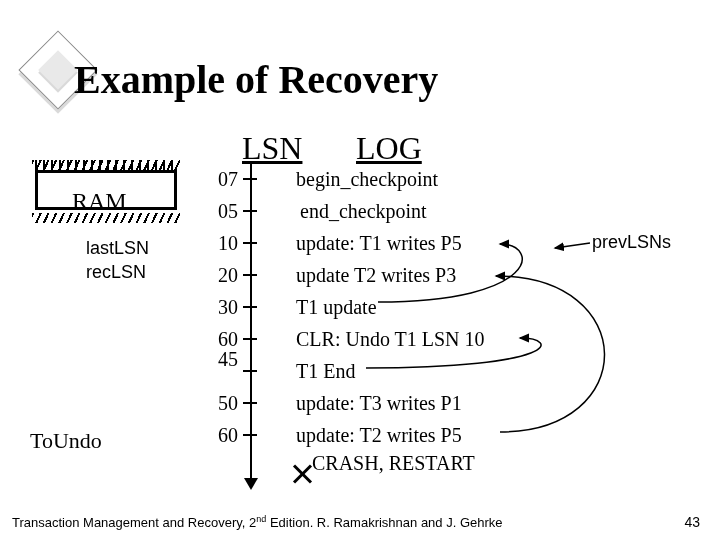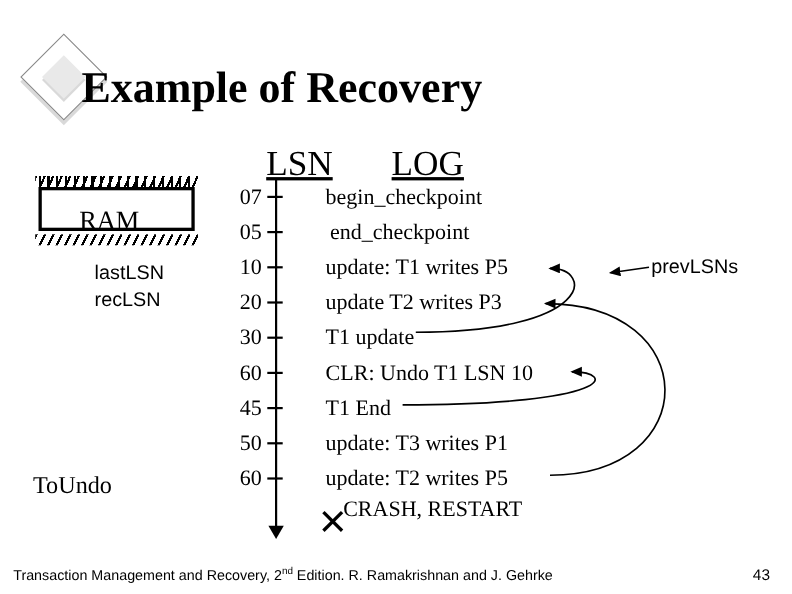--- a/index.html
+++ b/index.html
@@ -232,21 +232,21 @@
 
 <div class="tick" style="top:306px"></div>
 <div class="lsn-num" style="left:208px; top:296px">30</div>
 <div class="log-text" style="left:296px; top:296px">T1 update</div>
 
 <div class="tick" style="top:338px"></div>
 <div class="lsn-num" style="left:208px; top:328px">60</div>
 <div class="log-text" style="left:296px; top:328px">CLR: Undo T1 LSN 10</div>
 
 <div class="tick" style="top:370px"></div>
-<div class="lsn-num" style="left:208px; top:360px">45</div>
+<div class="lsn-num" style="left:208px; top:348px">45</div>
 <div class="log-text" style="left:296px; top:360px">T1 End</div>
 
 <div class="tick" style="top:402px"></div>
 <div class="lsn-num" style="left:208px; top:392px">50</div>
 <div class="log-text" style="left:296px; top:392px">update: T3 writes P1</div>
 
 <div class="tick" style="top:434px"></div>
 <div class="lsn-num" style="left:208px; top:424px">60</div>
 <div class="log-text" style="left:296px; top:424px">update: T2 writes P5</div>
 

